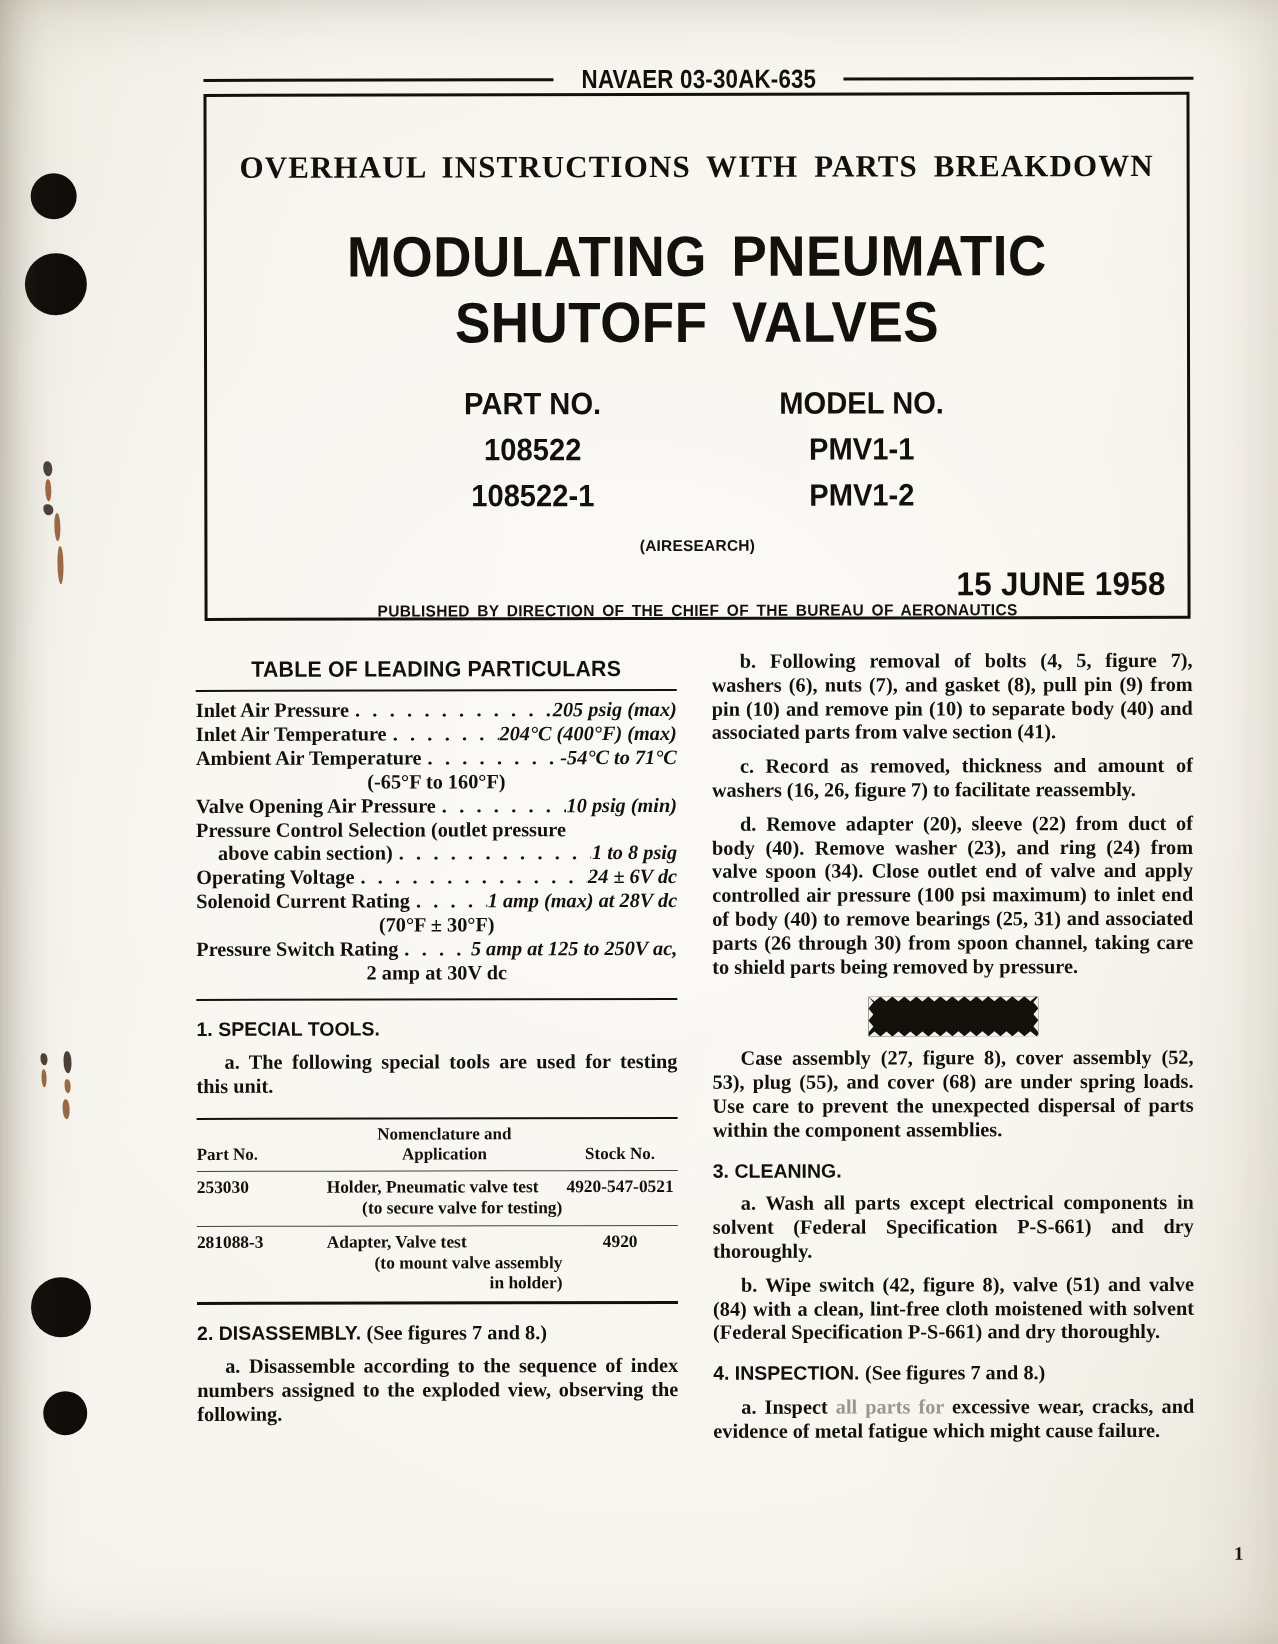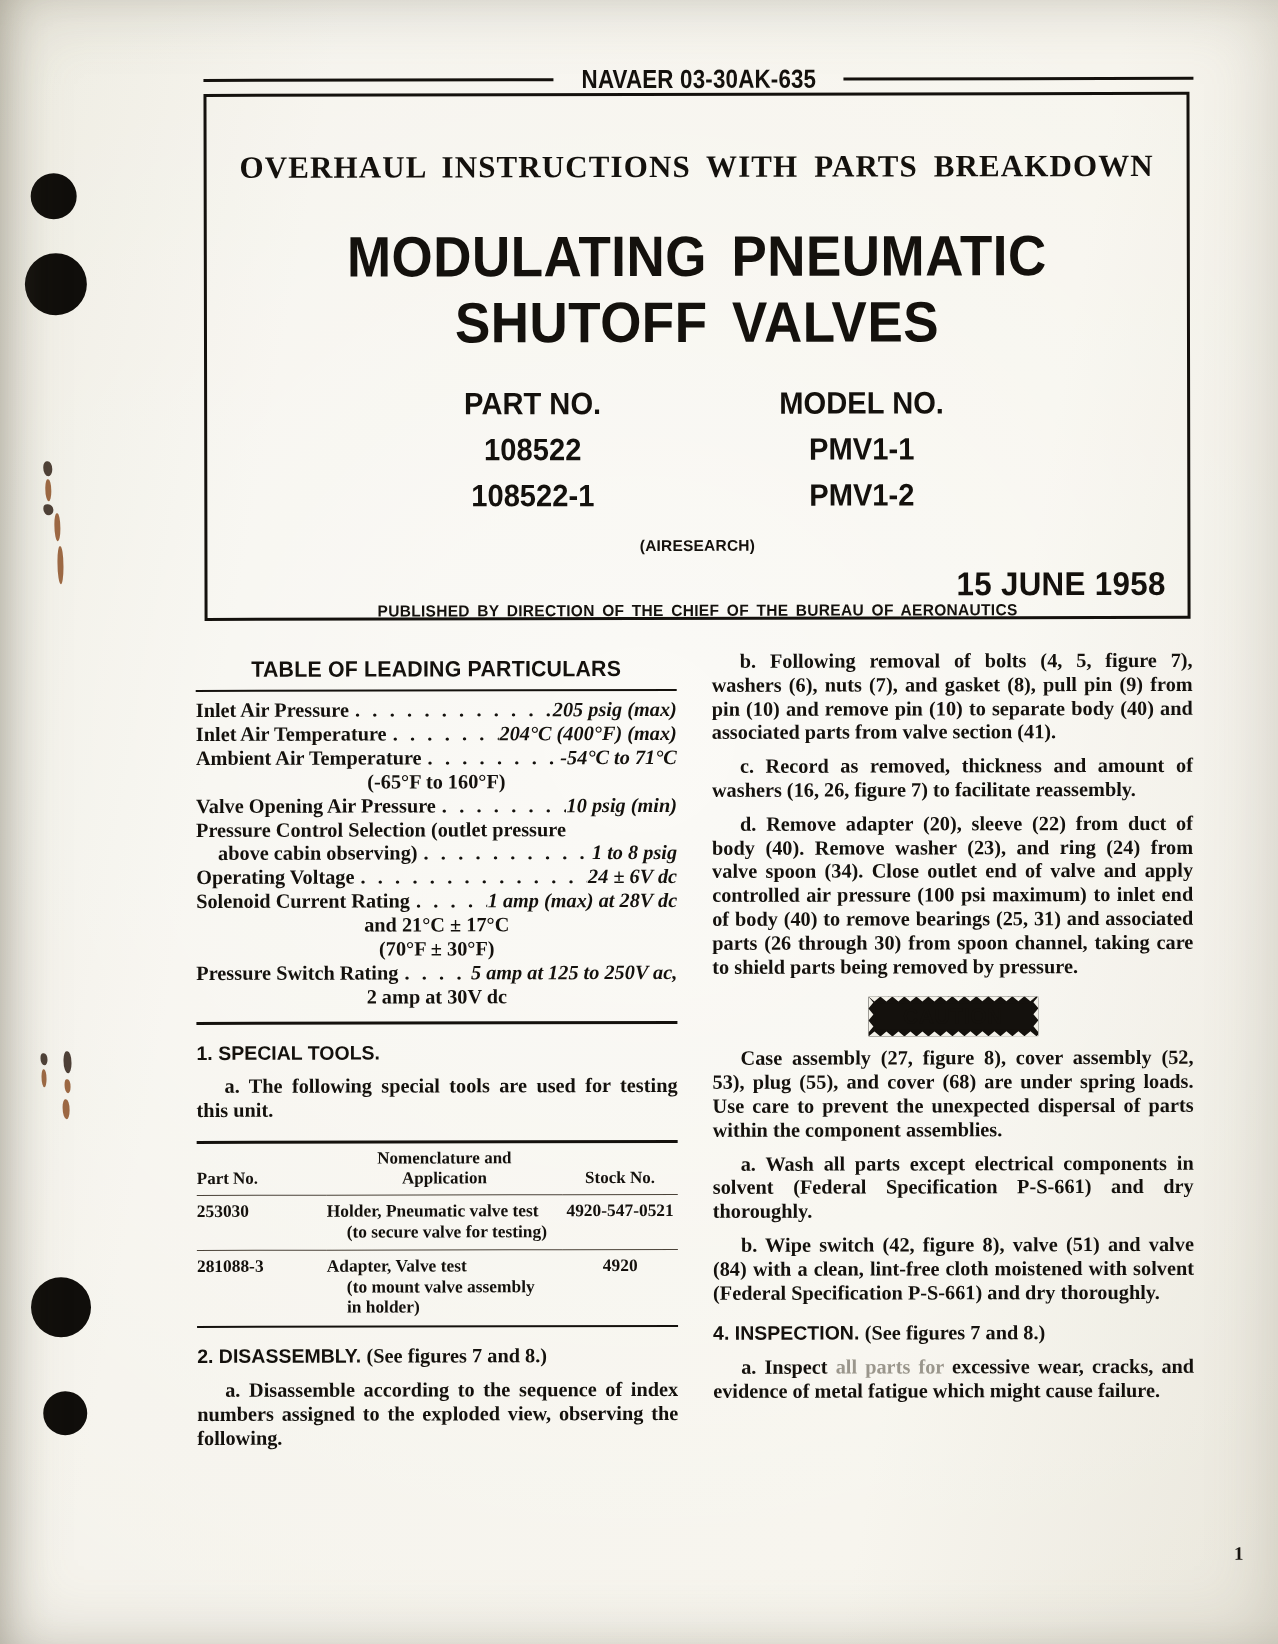--- a/index.html
+++ b/index.html
@@ -227,21 +227,21 @@
     vertical-align: bottom;
   }
   #tools-table td {
     padding: 5px 0 8px 0;
     vertical-align: top;
   }
   .c-part  { width: 27%; text-align: left; }
   .c-nom   { width: 49%; text-align: left; }
   .c-stock { width: 24%; text-align: center; }
   th.c-nom { text-align: center; }
-  .sub { display: block; padding-left: 20px; }
+  .sub { display: block; padding-left: 20px; text-align: right; }
   tr.bordered td { border-top: 1.3px solid #4a4238; }
 
   
   #caution-wrap {
     margin: 18px 0 0 0;
     display: flex;
     justify-content: center;
   }
   #caution-box {
     position: relative;
@@ -351,37 +351,36 @@
 
         <div class="lp-row">
           <span class="lp-label">Valve Opening Air Pressure</span>
           <span class="lp-dots">. . . . . . . . . .</span>
           <span class="lp-val">10 psig (min)</span>
         </div>
 
         <div class="lp-plain">Pressure Control Selection (outlet pressure</div>
 
         <div class="lp-row lp-indent">
-          <span class="lp-label">above cabin observing)</span>
+          <span class="lp-label">above cabin section)</span>
           <span class="lp-dots">. . . . . . . . . . . . . .</span>
           <span class="lp-val">1 to 8 psig</span>
         </div>
 
         <div class="lp-row">
           <span class="lp-label">Operating Voltage</span>
           <span class="lp-dots">. . . . . . . . . . . . . . . . . .</span>
           <span class="lp-val">24 ± 6V dc</span>
         </div>
 
         <div class="lp-row">
           <span class="lp-label">Solenoid Current Rating</span>
           <span class="lp-dots">. . . . . .</span>
           <span class="lp-val">1 amp (max) at 28V dc</span>
         </div>
-        <div class="lp-cont">and 21°C ± 17°C</div>
         <div class="lp-cont">(70°F ± 30°F)</div>
 
         <div class="lp-row">
           <span class="lp-label">Pressure Switch Rating</span>
           <span class="lp-dots">. . . . .</span>
           <span class="lp-val">5 amp at 125 to 250V ac,</span>
         </div>
         <div class="lp-cont">2 amp at 30V dc</div>
       </div>
 
@@ -462,20 +461,24 @@
               <path d="M0,0 l5,6 l-5,6 l5,6 l-5,6 l5,6 l-5,6 l0,4 L0,40 Z"></path>
               <path d="M170,0 l-5,6 l5,6 l-5,6 l5,6 l-5,6 l5,6 l0,4 L170,40 Z"></path>
             </g>
           </svg>
           <div id="caution-label">CAUTION</div>
         </div>
       </div>
 
       <p class="body">Case assembly (27, figure 8), cover assembly (52, 53), plug (55), and cover (68) are under spring loads. Use care to prevent the unexpected dispersal of parts within the component assemblies.</p>
 
+      <div class="sec-head">
+        <span>3.</span>
+        <span>CLEANING.</span>
+      </div>
 
       <p class="body">a. Wash all parts except electrical components in solvent (Federal Specification P-S-661) and dry thoroughly.</p>
       <p class="body">b. Wipe switch (42, figure 8), valve (51) and valve (84) with a clean, lint-free cloth moistened with solvent (Federal Specification P-S-661) and dry thoroughly.</p>
 
       <div class="sec-head">
         <span>4.</span>
         <span>INSPECTION.</span>
         <span class="ser">(See figures 7 and 8.)</span>
       </div>
 

